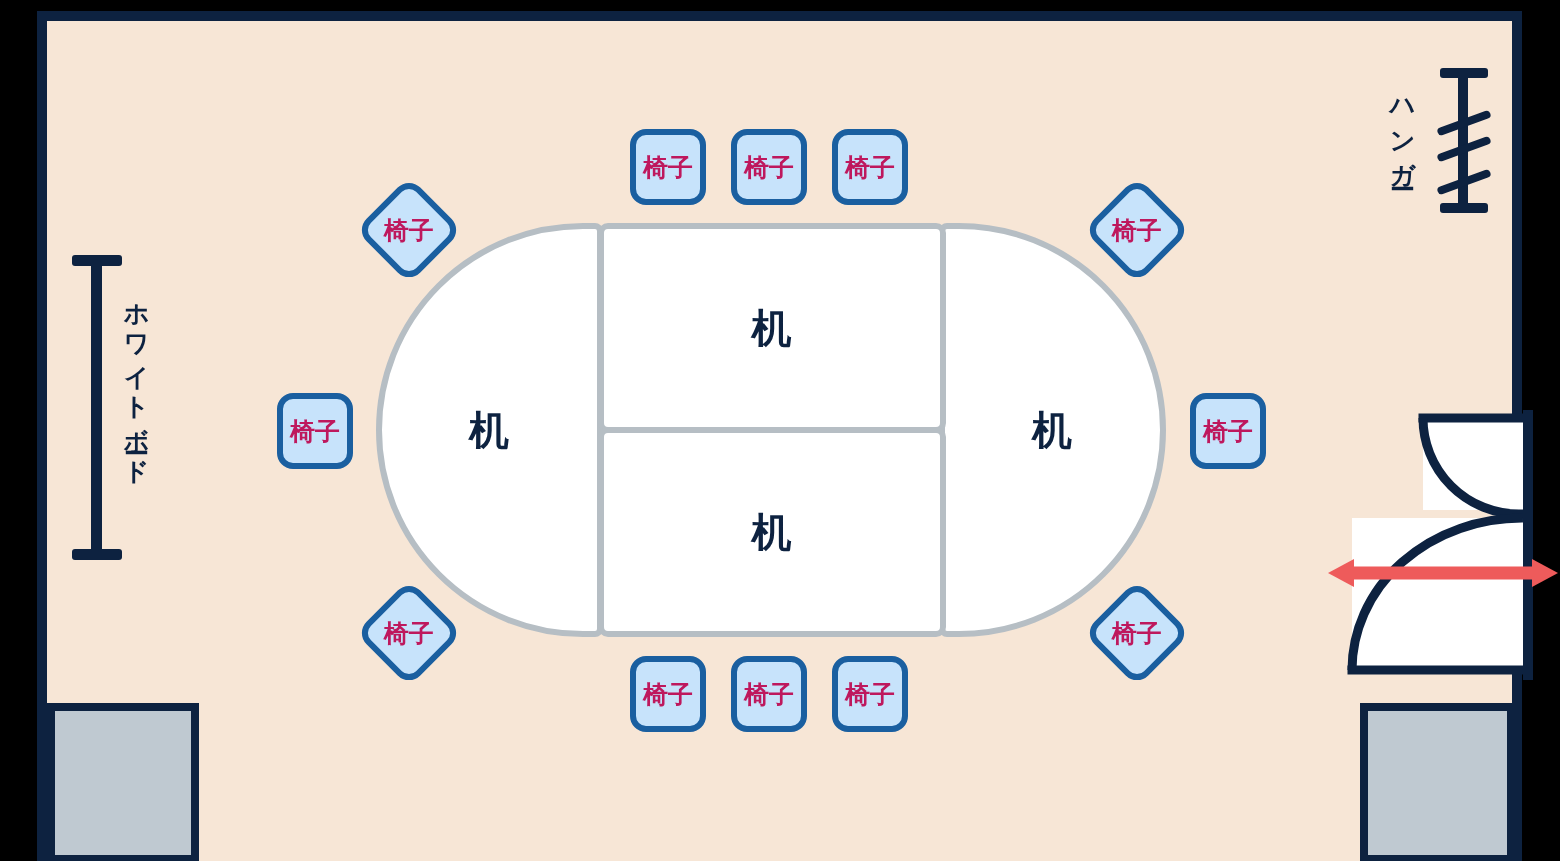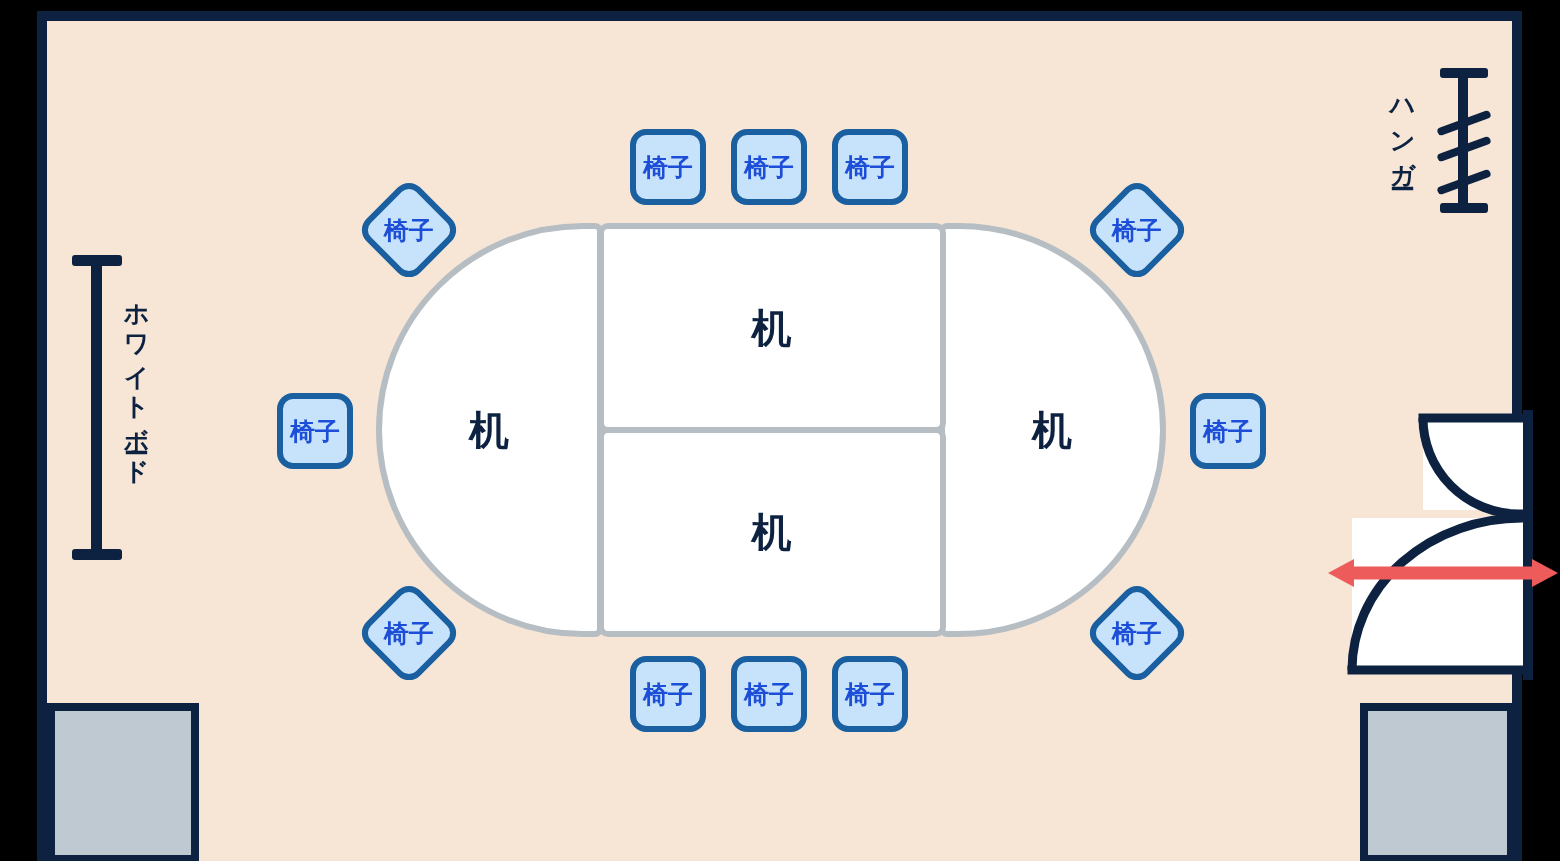--- a/index.html
+++ b/index.html
@@ -107,21 +107,21 @@
     border: 6px solid #1A5FA0;
     border-radius: 16px;
     box-sizing: border-box;
     display: flex;
     align-items: center;
     justify-content: center;
   }
   .chair .lbl {
     font-size: 25px;
     font-weight: 700;
-    color: #1d4ed8;
+    color: #be185d;
     white-space: nowrap;
     letter-spacing: 0px;
   }
   .chair.diamond {
     transform: rotate(45deg);
   }
   .chair.diamond .lbl {
     transform: rotate(-45deg);
   }
 

